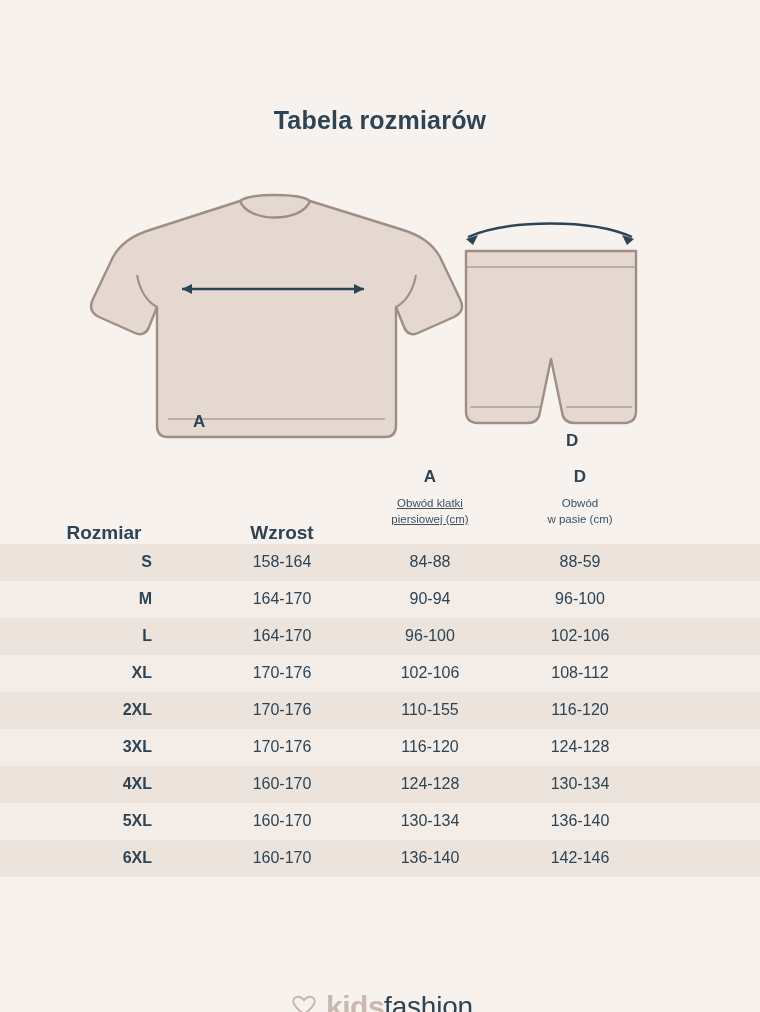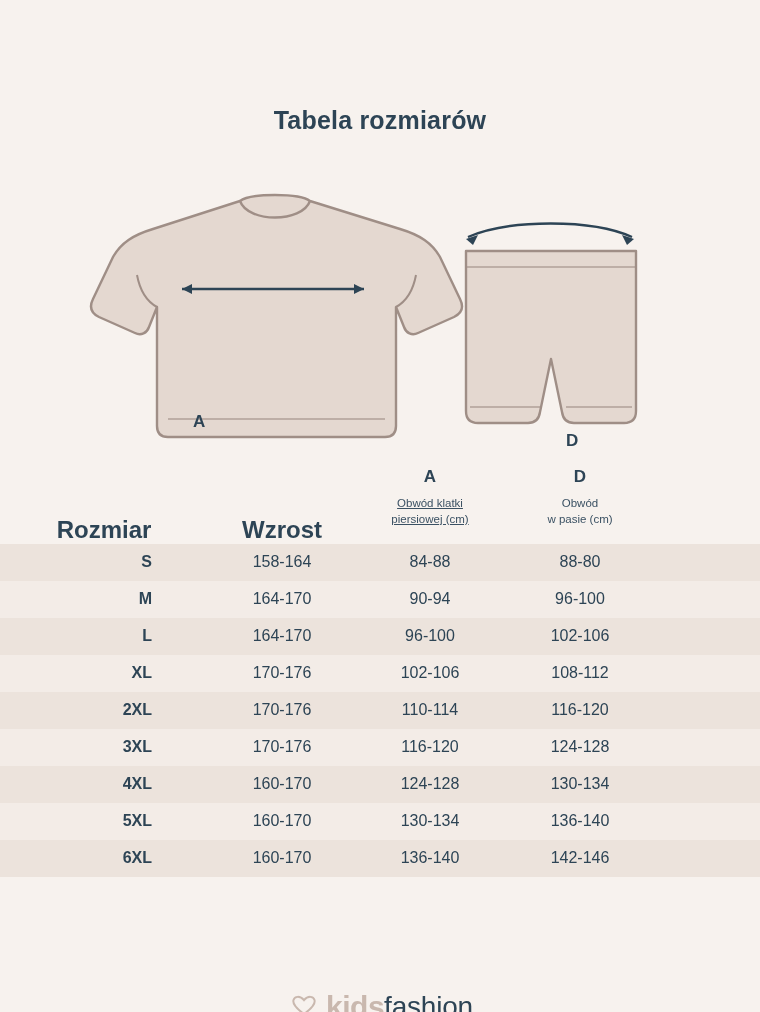--- a/index.html
+++ b/index.html
@@ -56,21 +56,21 @@
   .table col.c4 { width: 152px; }
   .table col.c5 { width: 104px; }
 
   .table thead th {
     padding: 0;
     vertical-align: bottom;
     text-align: center;
     font-weight: bold;
   }
   th.head-main {
-    font-size: 24px;
+    font-size: 19px;
     color: #2d4455;
     padding-bottom: 24px;
   }
   th.head-letter {
     font-size: 17px;
     color: #2d4455;
     padding-bottom: 4px;
   }
   .head-letter .letter {
     display: block;
@@ -231,21 +231,21 @@
 w pasie (cm)</span>
         </th>
         <th></th>
       </tr>
     </thead>
     <tbody id="table-body">
         <tr class="odd">
           <td class="size">S</td>
           <td>158-164</td>
           <td>84-88</td>
-          <td>88-80</td>
+          <td>88-59</td>
           <td></td>
         </tr>
         <tr class="even">
           <td class="size">M</td>
           <td>164-170</td>
           <td>90-94</td>
           <td>96-100</td>
           <td></td>
         </tr>
         <tr class="odd">
@@ -258,21 +258,21 @@
         <tr class="even">
           <td class="size">XL</td>
           <td>170-176</td>
           <td>102-106</td>
           <td>108-112</td>
           <td></td>
         </tr>
         <tr class="odd">
           <td class="size">2XL</td>
           <td>170-176</td>
-          <td>110-114</td>
+          <td>110-155</td>
           <td>116-120</td>
           <td></td>
         </tr>
         <tr class="even">
           <td class="size">3XL</td>
           <td>170-176</td>
           <td>116-120</td>
           <td>124-128</td>
           <td></td>
         </tr>

